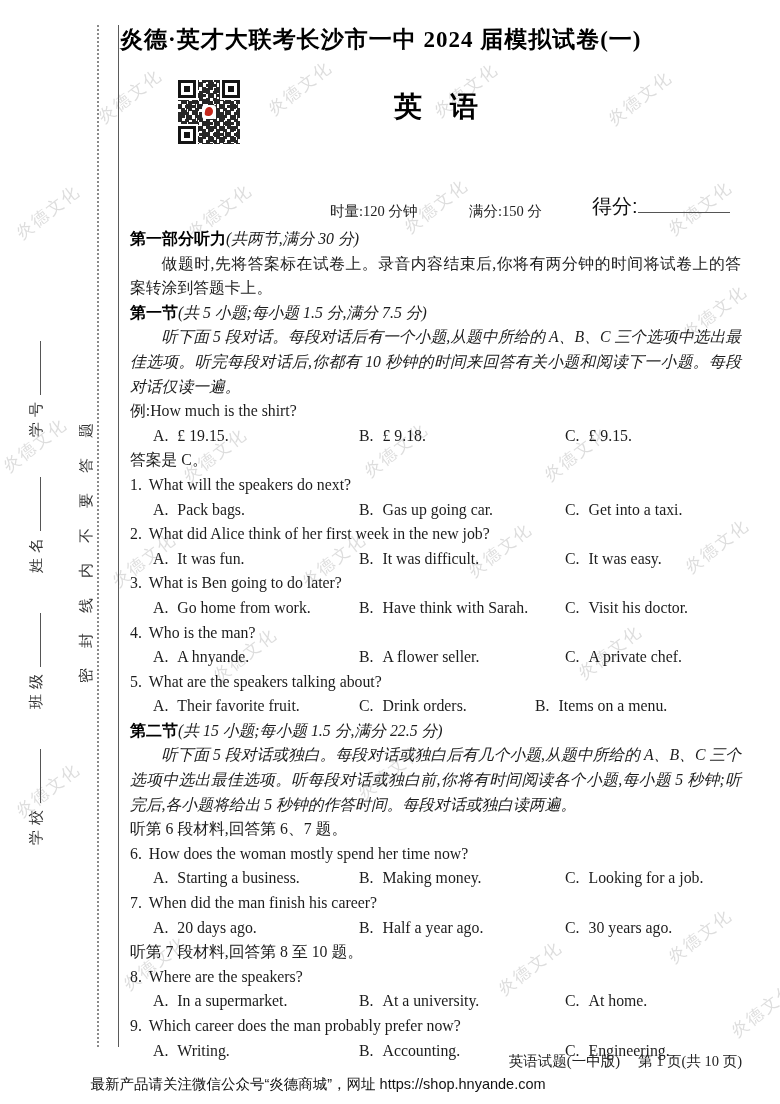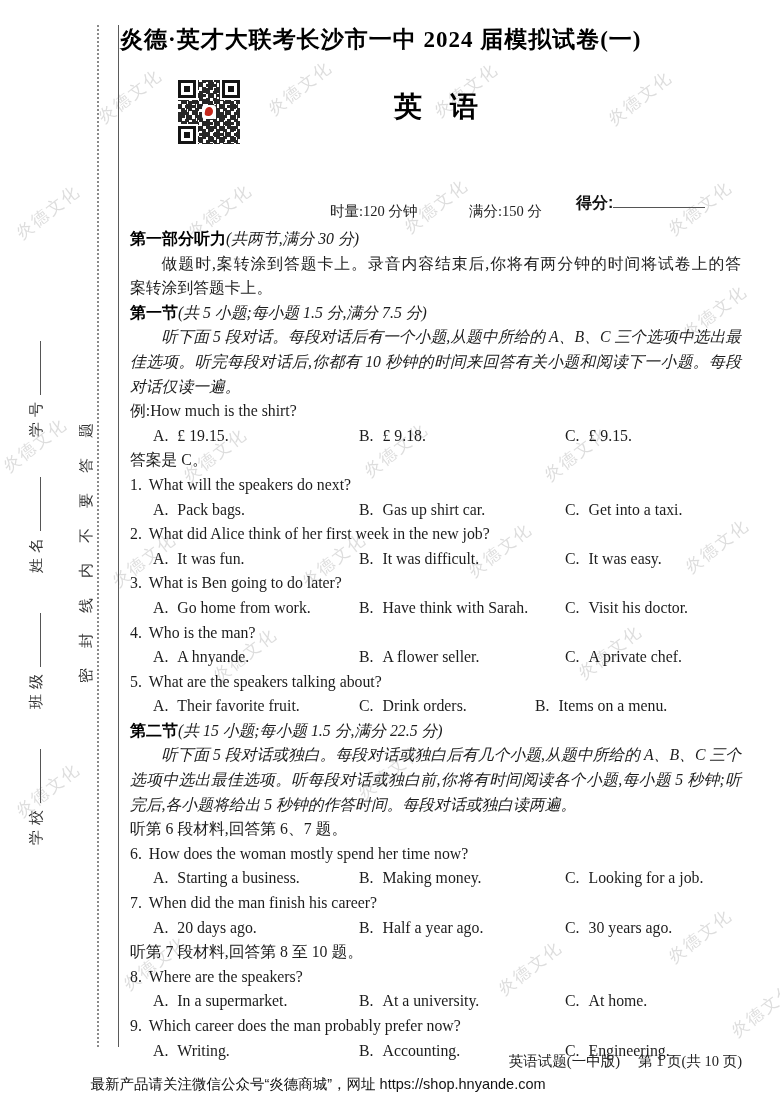--- a/index.html
+++ b/index.html
@@ -27,21 +27,21 @@
                 letter-spacing:20px;white-space:nowrap;}
 
   
   .title{position:absolute;left:120px;top:24px;width:620px;
          font-size:23px;font-weight:700;letter-spacing:1px;color:#000;}
   .subject{position:absolute;left:130px;top:88px;width:612px;text-align:center;
            font-size:28px;font-weight:700;white-space:pre;color:#000;}
   .meta{position:absolute;left:130px;top:158px;width:612px;text-align:center;
         font-size:14.5px;color:#222;margin-top:44px;}
   .meta span{margin:0 24px;}
-  .score{position:absolute;left:576px;top:193px;font-size:16px;font-weight:700;
+  .score{position:absolute;left:592px;top:193px;font-size:20px;font-weight:400;
          font-family:"Liberation Sans","DejaVu Sans",sans-serif;color:#111;}
   .score .sline{display:inline-block;width:92px;border-bottom:1.5px solid #555;
                 height:14px;vertical-align:baseline;}
 
   
   .qr{position:absolute;left:177px;top:79px;width:64px;height:66px;background:#fff;}
   .qr-noise{position:absolute;inset:1px;opacity:.92;background:
      repeating-conic-gradient(#141414 0% 25%, transparent 0% 50%) 0 0/7px 7px,
      repeating-conic-gradient(#141414 0% 25%, transparent 0% 50%) 3px 2px/11px 11px;}
   .finder{position:absolute;width:12px;height:12px;border:3px solid #141414;
@@ -132,42 +132,42 @@
   </div>
   <div class="score">
     <span>得分:</span><span class="sline"></span>
   </div>
 
   <div class="content">
 
     <div class="line">
       <span class="hpart">第一部分</span><span class="hpart gap"></span><span class="hpart">听力</span><span class="note">(共两节,满分 30 分)</span>
     </div>
-    <div class="line jst ind">做题时,案转涂到答题卡上。录音内容结束后,你将有两分钟的时间将试卷上的答</div>
+    <div class="line jst ind">做题时,先将答案标在试卷上。录音内容结束后,你将有两分钟的时间将试卷上的答</div>
     <div class="line">案转涂到答题卡上。</div>
 
     <div class="line">
       <span class="hpart">第一节</span><span class="hpart gap"></span><span class="note">(共 5 小题;每小题 1.5 分,满分 7.5 分)</span>
     </div>
     <div class="line jst ind instr">听下面 5 段对话。每段对话后有一个小题,从题中所给的 A、B、C 三个选项中选出最</div>
     <div class="line jst instr">佳选项。听完每段对话后,你都有 10 秒钟的时间来回答有关小题和阅读下一小题。每段</div>
     <div class="line instr">对话仅读一遍。</div>
 
     <div class="line">例:How much is the shirt?</div>
     <div class="line opts">
       <span class="opt o1"><span class="ol">A.</span><span>£ 19.15.</span></span>
       <span class="opt o2"><span class="ol">B.</span><span>£ 9.18.</span></span>
       <span class="opt o3"><span class="ol">C.</span><span>£ 9.15.</span></span>
     </div>
     <div class="line">答案是 C。</div>
 
     <div class="line q"><span class="num">1.</span><span>What will the speakers do next?</span></div>
     <div class="line opts">
       <span class="opt o1"><span class="ol">A.</span><span>Pack bags.</span></span>
-      <span class="opt o2"><span class="ol">B.</span><span>Gas up shirt car.</span></span>
+      <span class="opt o2"><span class="ol">B.</span><span>Gas up going car.</span></span>
       <span class="opt o3"><span class="ol">C.</span><span>Get into a taxi.</span></span>
     </div>
 
     <div class="line q"><span class="num">2.</span><span>What did Alice think of her first week in the new job?</span></div>
     <div class="line opts">
       <span class="opt o1"><span class="ol">A.</span><span>It was fun.</span></span>
       <span class="opt o2"><span class="ol">B.</span><span>It was difficult.</span></span>
       <span class="opt o3"><span class="ol">C.</span><span>It was easy.</span></span>
     </div>
 

